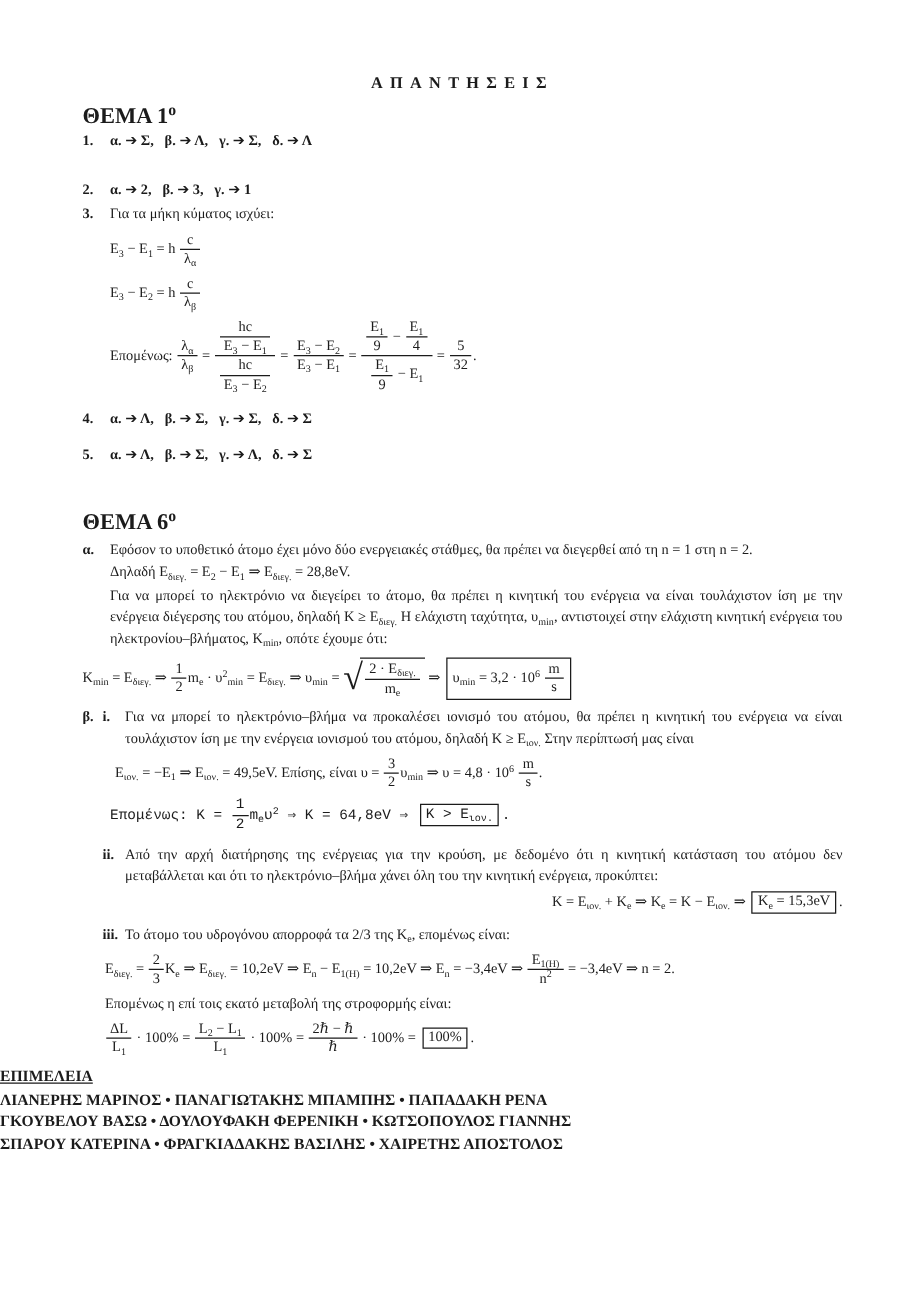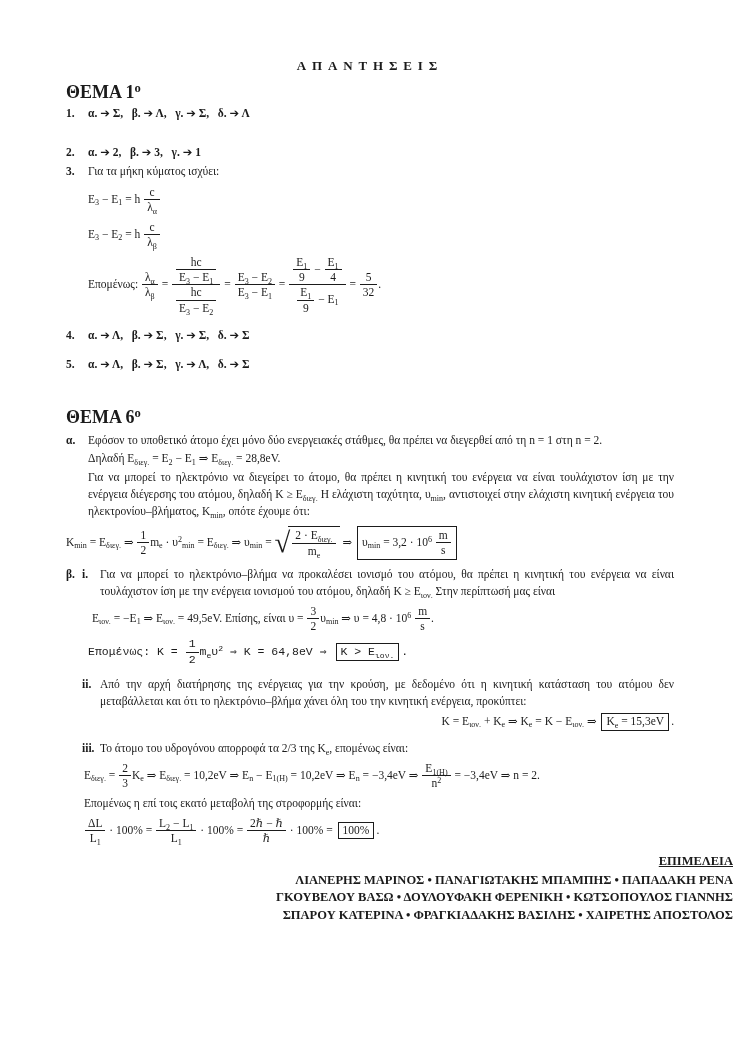--- a/index.html
+++ b/index.html
@@ -33,21 +33,21 @@
   .sqrt-body{border-top:1px solid #1b1b1b;padding:1px 3px;}
   .mbox{display:inline-block;border:1px solid #1b1b1b;padding:1px 4px;margin:0 2px;vertical-align:middle;}
   .sec{display:flex;line-height:17px;}
   .sec-label{flex:none;font-weight:bold;}
   .sec-body{flex:1;min-width:0;}
   .w22{width:22px;} .w16{width:16px;} .w18{width:18px;text-align:left;}
   .mt6{margin-top:6px;} .mt4{margin-top:4px;}
   .ml-8{margin-left:-8px;} .ml-12{margin-left:-12px;font-family:Liberation Mono, monospace;} .ml-10{margin-left:-10px;text-align:right;} .ml-16{margin-left:-16px;}
   .ml4{margin-left:0;}
   .credits{
-    position:absolute;left:0;top:853px;width:733px;text-align:right;
+    position:absolute;left:0;top:853px;width:733px;text-align:left;
     font-weight:bold;font-size:12.5px;line-height:17.5px;
   }
   .credits .hd{text-decoration:underline;margin-bottom:1px;}
 </style>
 </head>
 <body>
 
 <div class="page">
   <div class="content">
 

